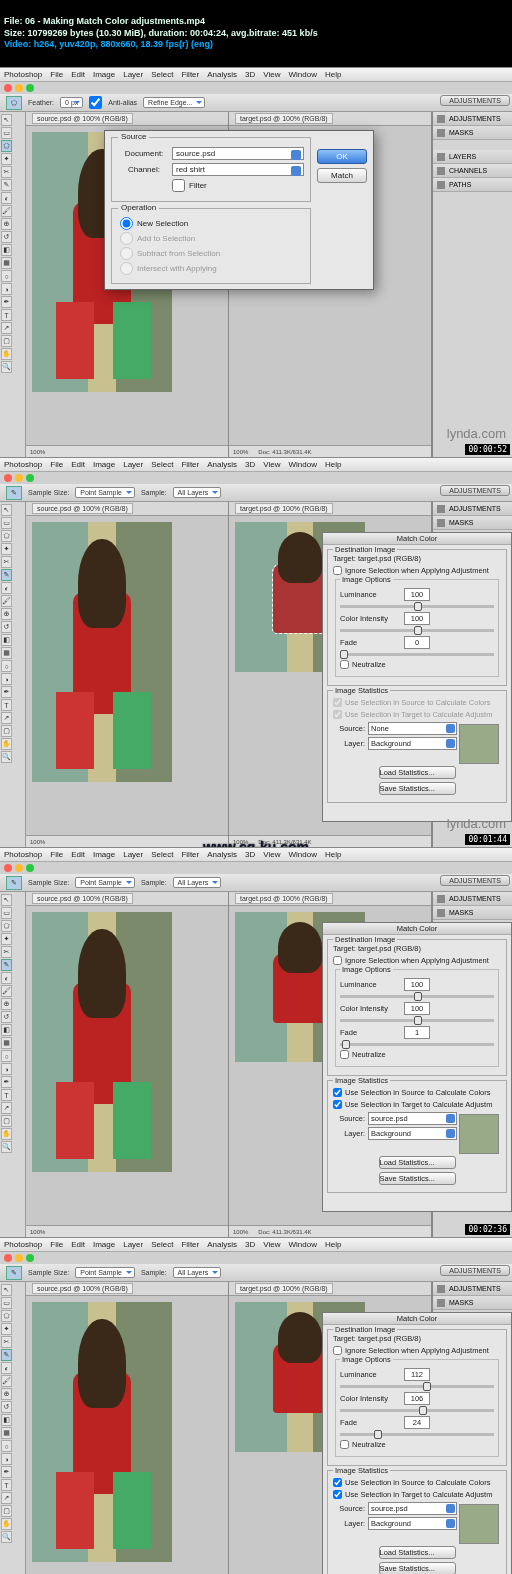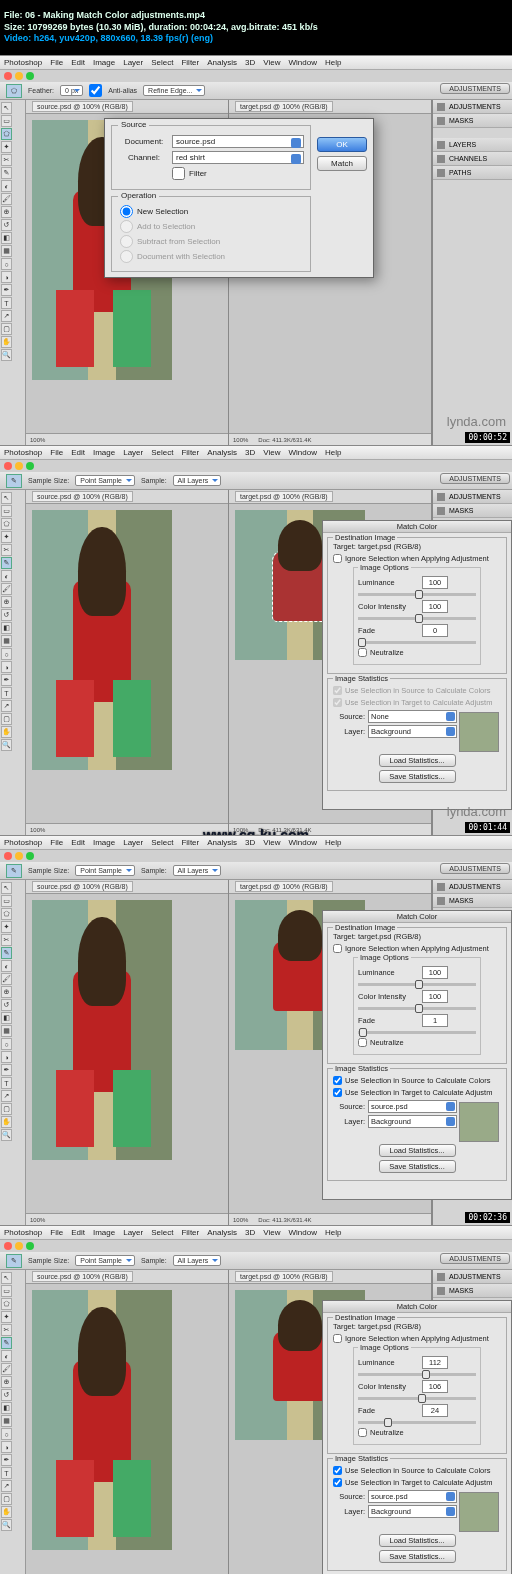--- a/index.html
+++ b/index.html
@@ -1,17 +1,17 @@
 <!DOCTYPE html>
 <html><head>
 <meta charset="utf-8">
 <style>
 * { margin:0; padding:0; box-sizing:border-box; font-family:"Lucida Grande",Arial,sans-serif; }
 body { width:512px; background:#000; }
-.fileinfo { background:#000; color:#fff; font-size:9px; padding:10px 4px; line-height:1.3; font-family:monospace; font-weight:bold; }
+.fileinfo { background:#000; color:#fff; font-size:9px; padding:16px 4px; line-height:1.3; font-family:monospace; font-weight:bold; }
 .fileinfo .l1{color:#dfe;} .fileinfo .l2{color:#0f0;} .fileinfo .l3{color:#0af;}
 .frame { position:relative; width:512px; background:#d0d0d0; border-top:1px solid #888; }
 .menubar { height:14px; background:linear-gradient(#f5f5f5,#ddd); display:flex; align-items:center; font-size:8px; color:#222; padding-left:4px; gap:8px; border-bottom:1px solid #aaa; }
 .menubar span{white-space:nowrap;}
 .traffic{display:flex;gap:3px;margin:2px 4px;}
 .tl{width:8px;height:8px;border-radius:50%;}
 .tred{background:#ff5f57;} .tyel{background:#febc2e;} .tgrn{background:#28c840;}
 .optbar{height:18px;background:linear-gradient(#e8e8e8,#cfcfcf);display:flex;align-items:center;font-size:7px;color:#333;padding:0 6px;gap:6px;border-bottom:1px solid #999;position:relative;}
 .optbar .sel{background:#fff;border:1px solid #888;padding:1px 12px 1px 4px;border-radius:2px;position:relative;}
 .optbar .sel::after{content:"";position:absolute;right:2px;top:3px;border:3px solid transparent;border-top-color:#3b7dd8;}
@@ -55,35 +55,35 @@
 .dlg .btn{width:50px;text-align:center;padding:2px 0;border:1px solid #888;border-radius:3px;background:linear-gradient(#fdfdfd,#d8d8d8);font-size:8px;}
 .dlg .btn.def{background:linear-gradient(#8ec3f7,#3d7fe0);color:#fff;border-color:#2a5aa0;}
 .dlg .rad{display:flex;align-items:center;gap:4px;margin:2px 0;}
 .dlg .rad input{margin:0;}
 .dlg .rad.dis{color:#999;}
 
 .mc{position:absolute;right:0;background:#e6e6e6;border:1px solid #777;font-size:7.5px;color:#222;width:190px;}
 .mc .ttl{height:12px;background:linear-gradient(#eee,#ccc);text-align:center;line-height:12px;border-bottom:1px solid #aaa;}
 .mc .grp{border:1px solid #aaa;margin:4px;padding:4px 5px;position:relative;}
 .mc .grp .lbl{position:absolute;top:-5px;left:5px;background:#e6e6e6;padding:0 2px;}
-.mc .sub{border:1px solid #bbb;margin:4px 20px;padding:4px;position:relative;}
+.mc .sub{border:1px solid #bbb;margin:4px 2px;padding:4px;position:relative;}
 .mc .sub .lbl{position:absolute;top:-5px;left:4px;background:#e6e6e6;padding:0 2px;}
 .mc .sld{display:flex;align-items:center;margin:4px 0;gap:4px;}
 .mc .sld .nm{flex:0 0 60px;}
 .mc .sld .tr{flex:1;height:3px;background:#bbb;position:relative;}
 .mc .sld .th{position:absolute;top:-3px;width:8px;height:9px;background:#e8e8e8;border:1px solid #555;border-radius:2px;}
 .mc .sld .val{width:26px;background:#fff;border:1px solid #888;text-align:center;padding:1px 0;}
 .mc .ck{display:flex;align-items:center;gap:3px;margin:3px 0;}
 .mc .ck input{width:9px;height:9px;}
 .mc .srow{display:flex;align-items:center;gap:3px;margin:2px 0;}
 .mc .srow label{width:32px;text-align:right;}
 .mc .srow .dd{flex:1;background:#fff;border:1px solid #888;padding:1px 2px;position:relative;}
 .mc .srow .dd::after{content:"";position:absolute;right:1px;top:1px;width:9px;height:9px;background:#4a84d6;border-radius:2px;}
 .mc .thumb{width:40px;height:40px;border:1px solid #888;background:#9a8;float:right;margin:2px;}
-.mc .b2{display:block;margin:3px auto;width:77px;text-align:center;padding:1px 0;border:1px solid #888;border-radius:3px;background:linear-gradient(#fdfdfd,#d8d8d8);clear:both;}
+.mc .b2{display:block;margin:3px auto;width:77px;padding:1px 0;border:1px solid #888;border-radius:3px;background:linear-gradient(#fdfdfd,#d8d8d8);clear:both;}
 .watermark{position:absolute;left:50%;transform:translateX(-50%);color:#0f172a;font-size:14px;font-weight:bold;text-shadow:0 0 2px #000;pointer-events:none;}
 </style>
 </head>
 <body>
 
 <div class="fileinfo">
   <div class="l1">File: 06 - Making Match Color adjustments.mp4</div>
   <div class="l1">Size: 10799269 bytes (10.30 MiB), duration: 00:04:24, avg.bitrate: 451 kb/s</div>
   <div class="l3">Video: h264, yuv420p, 880x660, 18.39 fps(r) (eng)</div>
 </div>
@@ -236,21 +236,21 @@
       <div class="rad dis">
           <input type="radio" disabled="" style="">
           <span>Add to Selection</span>
         </div>
       <div class="rad dis">
           <input type="radio" disabled="" style="">
           <span>Subtract from Selection</span>
         </div>
       <div class="rad dis">
           <input type="radio" disabled="" style="">
-          <span>Document with Selection</span>
+          <span>Intersect with Applying</span>
         </div>
     </div>
   </div>
   <div class="brand">lynda.com</div>
   <div class="timecode">00:00:52</div>
 </div>
 
 <div class="frame" style="--h:345px">
   <div class="menubar">
     <span>Photoshop</span>

